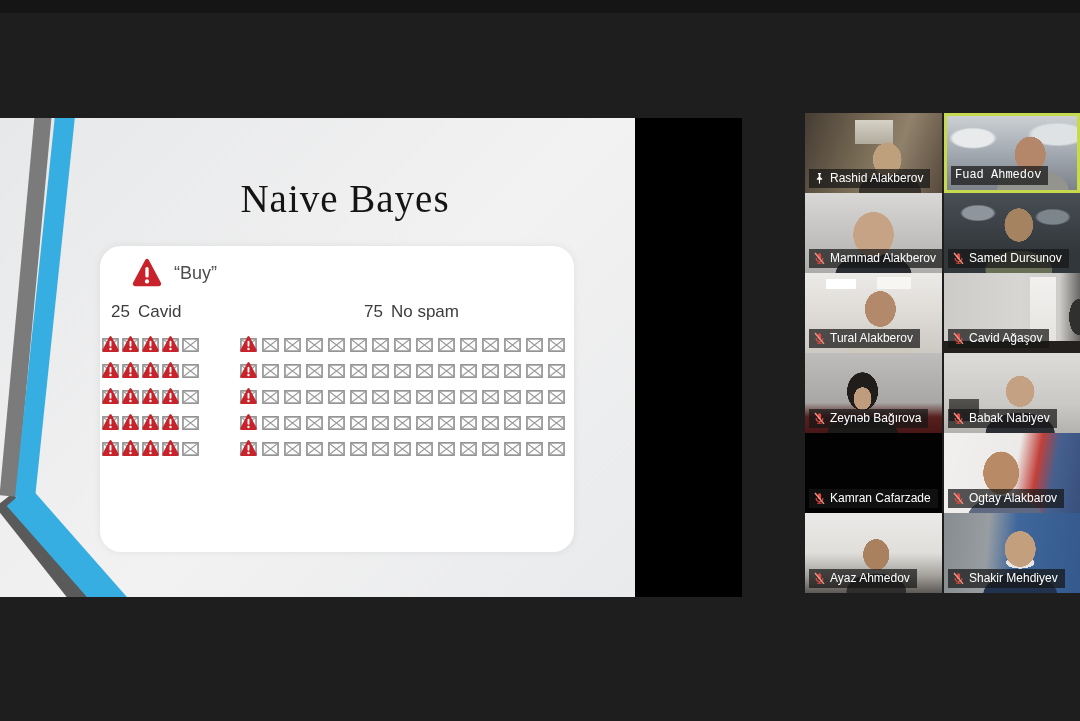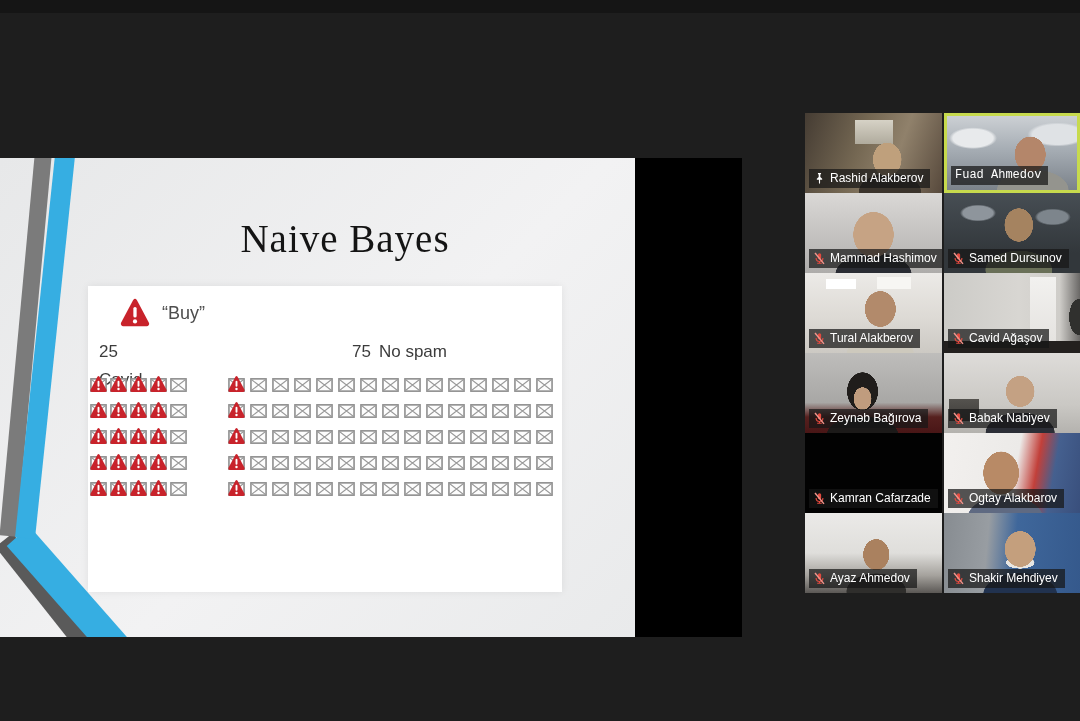--- a/index.html
+++ b/index.html
@@ -1,33 +1,33 @@
 <!DOCTYPE html>
 <html style="--accent-blue: #36aee2; --stripe-gray-top: #7b7b7b; --stripe-gray-bottom: #5a5a5a; --warning-red: #c8232b; --muted-mic-red: #e34a3f; --active-speaker-border: #c7da4d; --slide-background: #eceded; --app-background: #1e1e1e;"><head>
 <meta charset="utf-8">
 <style>
   html,body{margin:0;padding:0;background:#101010;}
   .page{position:relative;width:1080px;height:721px;background:#1e1e1e;overflow:hidden;
         font-family:"Liberation Sans","DejaVu Sans",sans-serif;}
   .topbar{position:absolute;left:0;top:0;width:1080px;height:13px;background:#151515;}
 
   
-  .share{position:absolute;left:0;top:118px;width:644px;height:479px;margin-top:40px;}
+  .share{position:absolute;left:0;top:118px;width:644px;height:479px;}
   .slide{position:absolute;left:0;top:0;width:635px;height:479px;overflow:hidden;
          background:linear-gradient(135deg,#e7e8e9 0%,#f2f2f3 55%,#e9eaeb 100%);}
   .blackbar{position:absolute;left:635px;top:0;width:107px;height:479px;background:#000;}
   .stripes{position:absolute;left:0;top:0;}
   .slide-title{position:absolute;left:55px;top:58px;width:580px;text-align:center;
          font-family:"Liberation Serif","DejaVu Serif",serif;font-size:39px;color:#141414;letter-spacing:1px;}
-  .whitebox{position:absolute;left:88px;top:128px;width:474px;height:306px;background:#ffffff;
-         box-shadow:0 0 8px rgba(0,0,0,0.07);}
+  .whitebox{position:absolute;left:100px;top:128px;width:474px;height:306px;background:#ffffff;
+         box-shadow:0 0 8px rgba(0,0,0,0.07);border-radius:21px;}
   .buy-tri{position:absolute;left:30px;top:11px;width:34px;height:33px;}
   .buy-text{position:absolute;left:74px;top:17px;font-size:18px;color:#4d4d4d;}
   .count{position:absolute;top:56px;font-size:17px;color:#3c3c3c;display:flex;gap:8px;}
-  .count.spam{left:11px;flex-direction:column;}
+  .count.spam{left:11px;}
   .count.nospam{left:264px;}
   .igrid{position:absolute;top:90px;}
   .igrid.spam-grid{left:2px;}
   .igrid.nospam-grid{left:140px;}
   .icon-row{height:18px;margin-bottom:8px;white-space:nowrap;}
   .mail-icon{position:relative;display:inline-block;width:17px;height:18px;vertical-align:top;}
   .spam-grid .mail-icon{margin-right:3px;}
   .nospam-grid .mail-icon{margin-right:5px;}
   .mail-icon svg.env{position:absolute;left:0;top:0;width:17px;height:18px;}
   .mail-icon svg.tri{position:absolute;left:-1px;top:-1px;width:19px;height:19px;}
@@ -444,21 +444,21 @@
   </div>
 
   <div class="tile scene-3">
     <div class="video"></div>
     <div class="label">
       <span class="licon">
             <svg viewBox="0 0 16 16">
               <use href="#mic-off"></use>
             </svg>
           </span>
-      <span class="pname">Mammad Hashimov</span>
+      <span class="pname">Mammad Alakberov</span>
     </div>
   </div>
 
   <div class="tile scene-4">
     <div class="video"></div>
     <div class="label">
       <span class="licon">
             <svg viewBox="0 0 16 16">
               <use href="#mic-off"></use>
             </svg>

